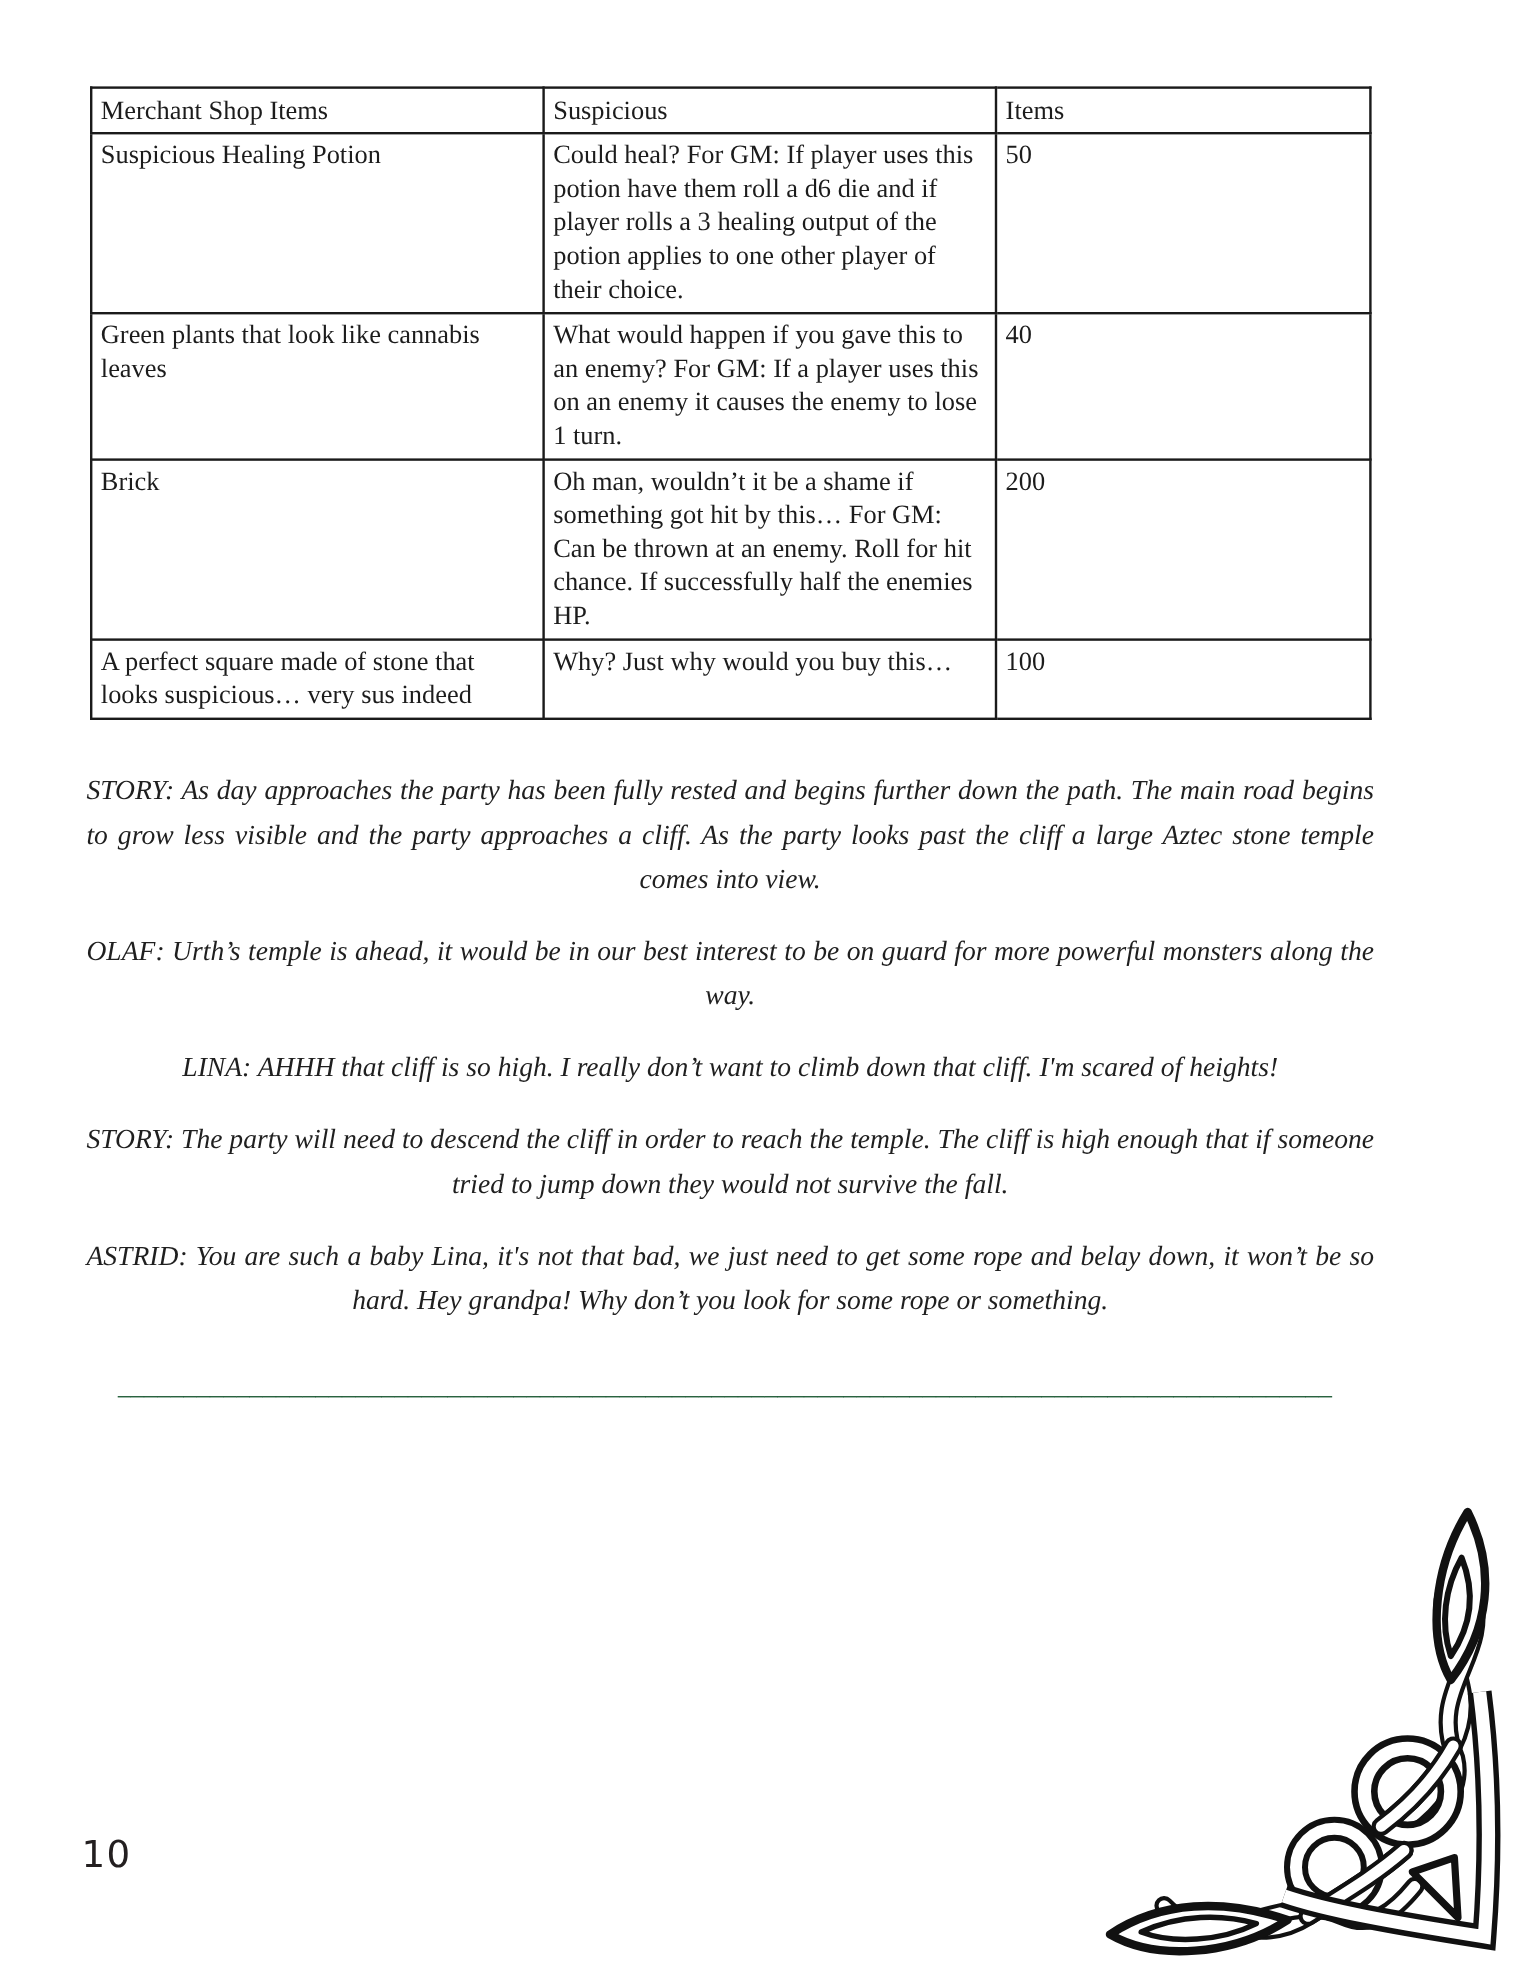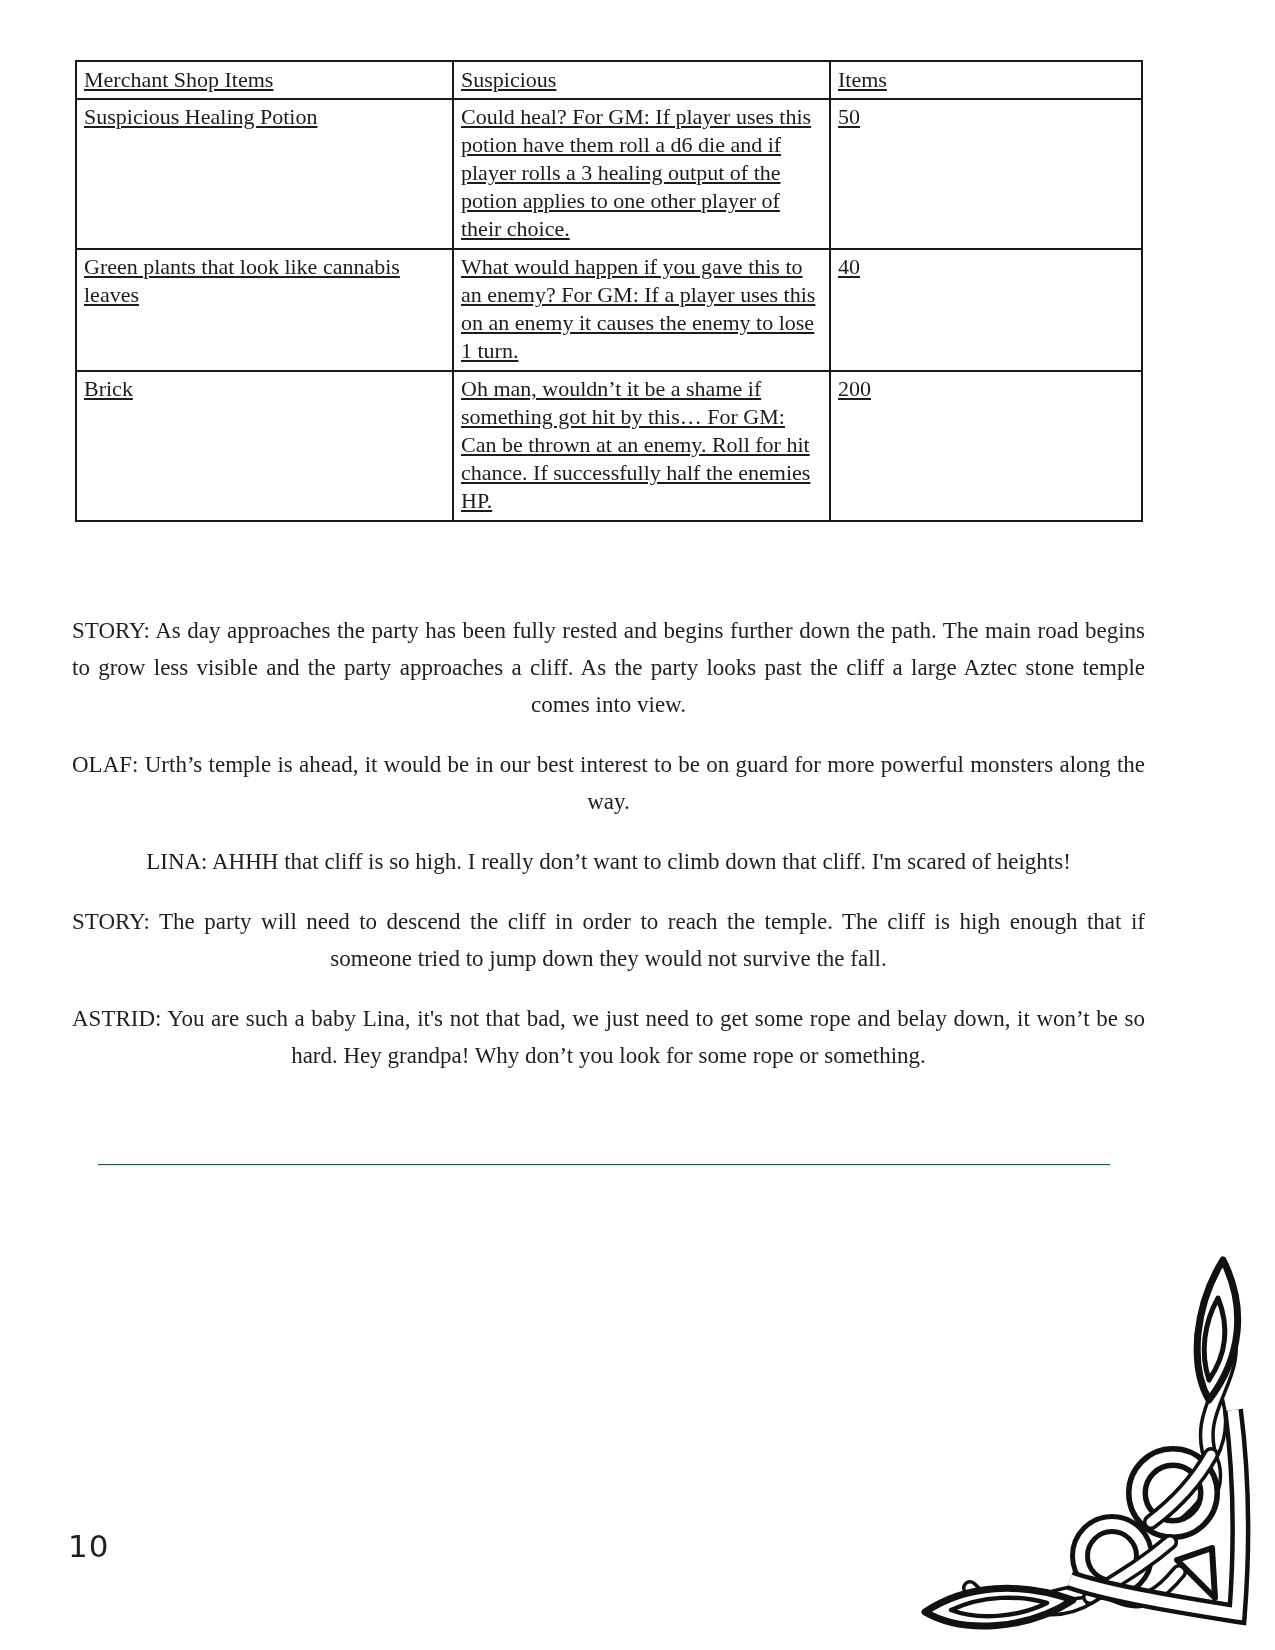--- a/index.html
+++ b/index.html
@@ -4,36 +4,36 @@
 <style>
   * { margin:0; padding:0; box-sizing:border-box; }
   html,body { background:#e8e8e8; }
   .page {
     position:relative; width:1275px; height:1650px; background:#ffffff;
     margin:0 auto; overflow:hidden;
     font-family:"Liberation Serif", serif; color:#1f1f1f;
   }
   
   table.shop {
-    position:absolute; left:75px; top:60px; width:1066px;
+    position:absolute; left:75px; top:72px; width:1066px;
     border-collapse:collapse; table-layout:fixed;
-    font-size:22px; line-height:28px; color:#1c1c1c;text-decoration:underline;
+    font-size:22px; line-height:28px; color:#1c1c1c;
   }
   table.shop col.c1 { width:377px; }
   table.shop col.c2 { width:377px; }
   table.shop col.c3 { width:312px; }
   table.shop th, table.shop td {
     border:2px solid #1a1a1a; vertical-align:top; text-align:left;
     font-weight:normal; padding:3px 8px 5px 7px;
   }
   table.shop thead th { padding-top:4px; padding-bottom:4px; }
   
   .script-block {
-    position:absolute; left:72px; top:612px; width:1073px;
-    font-size:23px; line-height:37px;
+    position:absolute; left:72px; top:640px; width:1073px;
+    font-size:23px; line-height:37px;font-style:italic;
   }
   .script-block p {
     margin:0 0 23px 0;
     text-align:justify; text-align-last:center;
   }
   
   .write-in {
     position:absolute; left:98px; top:1142px; width:1016px; height:32px;
     overflow:hidden; white-space:nowrap; font-size:22px; color:#14532d;
   }
@@ -74,20 +74,25 @@
       </tr>
       <tr>
         <td>Green plants that look like cannabis leaves</td>
         <td>What would happen if you gave this to an enemy? For GM: If a player uses this on an enemy it causes the enemy to lose 1 turn.</td>
         <td>40</td>
       </tr>
       <tr>
         <td>Brick</td>
         <td>Oh man, wouldn’t it be a shame if something got hit by this… For GM: Can be thrown at an enemy. Roll for hit chance. If successfully half the enemies HP.</td>
         <td>200</td>
+      </tr>
+      <tr>
+        <td>A perfect square made of stone that looks suspicious… very sus indeed</td>
+        <td>Why? Just why would you buy this…</td>
+        <td>100</td>
       </tr>
     </tbody>
   </table>
 
   <div class="script-block">
     <p>STORY: As day approaches the party has been fully rested and begins further down the path. The main road begins to grow less visible and the party approaches a cliff. As the party looks past the cliff a large Aztec stone temple comes into view.</p>
     <p>OLAF: Urth’s temple is ahead, it would be in our best interest to be on guard for more powerful monsters along the way.</p>
     <p>LINA: AHHH that cliff is so high. I really don’t want to climb down that cliff. I'm scared of heights!</p>
     <p>STORY: The party will need to descend the cliff in order to reach the temple. The cliff is high enough that if someone tried to jump down they would not survive the fall.</p>
     <p>ASTRID: You are such a baby Lina, it's not that bad, we just need to get some rope and belay down, it won’t be so hard. Hey grandpa! Why don’t you look for some rope or something.</p>

